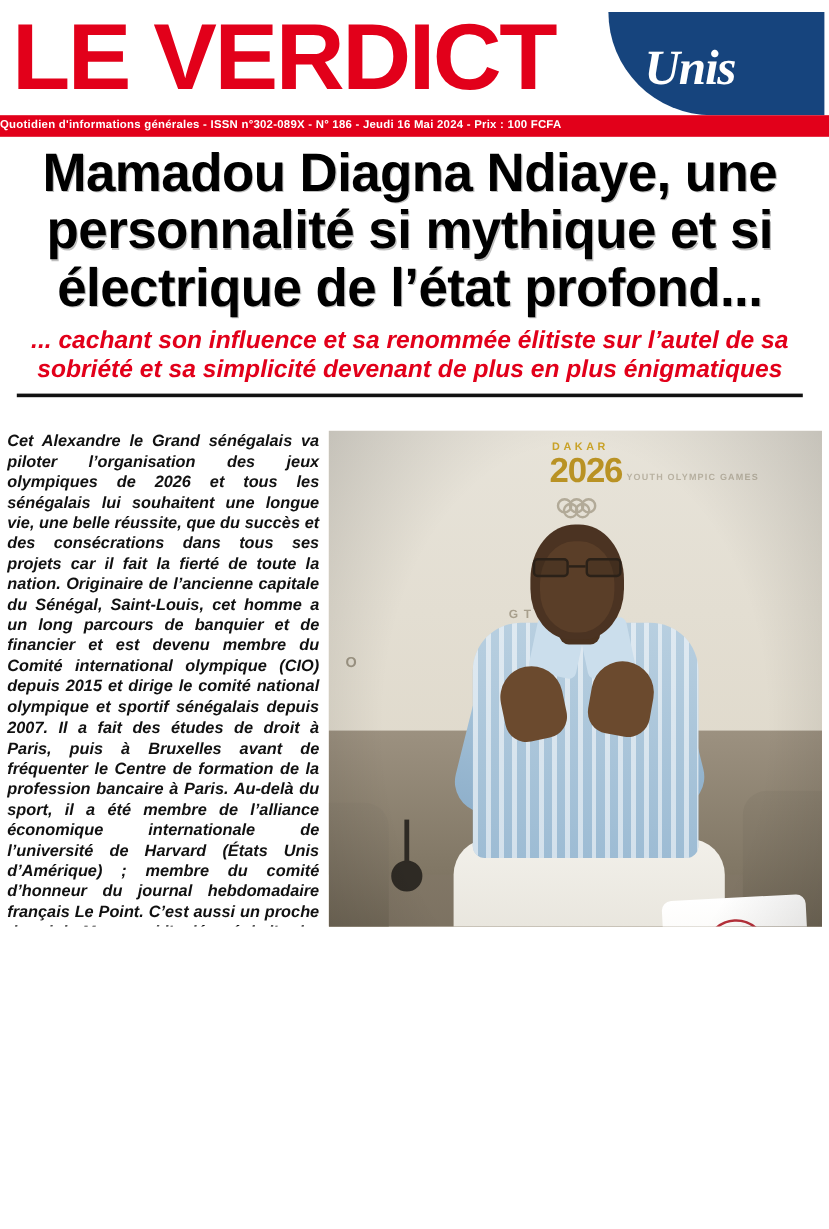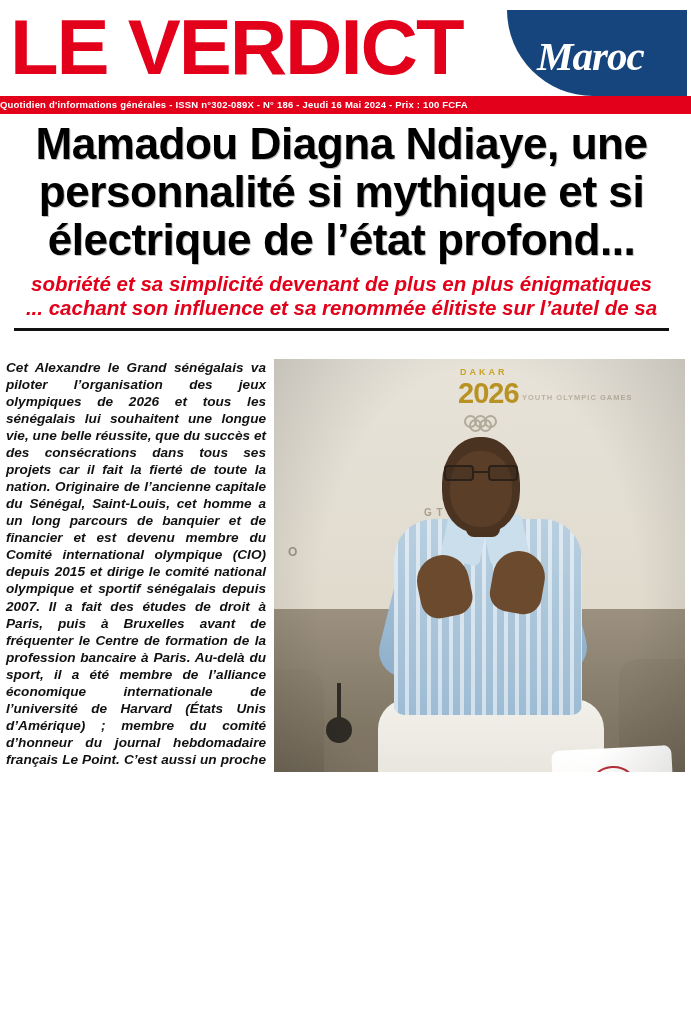--- a/index.html
+++ b/index.html
@@ -415,36 +415,36 @@
 </head>
 <body>
 
 <div class="page">
 
   <div class="masthead">
     <div class="masthead-inner">
       <div class="logo-main">LE VERDICT</div>
       <div class="logo-news-wrap">
         <div class="logo-swoosh"></div>
-        <div class="logo-news">Maroc</div>
+        <div class="logo-news">Unis</div>
       </div>
     </div>
   </div>
 
   <div class="info-strip">Quotidien d'informations générales - ISSN n°302-089X -  N° 186 - Jeudi 16 Mai 2024 -  Prix : 100 FCFA</div>
 
   <div class="headline-block">
     <h1 class="headline">
       <span class="l1">Mamadou Diagna Ndiaye, une</span>
       <span class="l2">personnalité si mythique et si</span>
       <span class="l3">électrique de l’état profond...</span>
     </h1>
     <div class="subheadline">
+      <span>... cachant son influence et sa renommée élitiste sur l’autel de sa</span>
       <span>sobriété et sa simplicité devenant de plus en plus énigmatiques</span>
-      <span>... cachant son influence et sa renommée élitiste sur l’autel de sa</span>
     </div>
     <div class="rule"></div>
   </div>
 
   <div class="content">
     <div class="col-text">
       <p class="article-text">Cet Alexandre le Grand sénégalais va piloter l’organisation des jeux olympiques de 2026 et tous les sénégalais lui souhaitent une longue vie, une belle réussite, que du succès et des consécrations dans tous ses projets car il fait la fierté de toute la nation. Originaire de l’ancienne capitale du Sénégal, Saint-Louis, cet homme a un long parcours de banquier et de financier et est devenu membre du Comité international olympique (CIO) depuis 2015 et dirige le comité national olympique et sportif sénégalais depuis 2007. Il a fait des études de droit à Paris, puis à Bruxelles avant de fréquenter le Centre de formation de la profession bancaire à Paris. Au-delà du sport, il a été membre de l’alliance économique internationale de l’université de Harvard (États Unis d’Amérique) ; membre du comité d’honneur du journal hebdomadaire français Le Point. C’est aussi un proche du roi du Maroc qui l’a décoré de l’ordre « Wissam Alaouite». Très proche des milieux politiques français, il été décoré de la Légion d’honneur dans les salons feutrés du Quai D’Orsay.</p>
     </div>
 
     <div class="col-photo">

